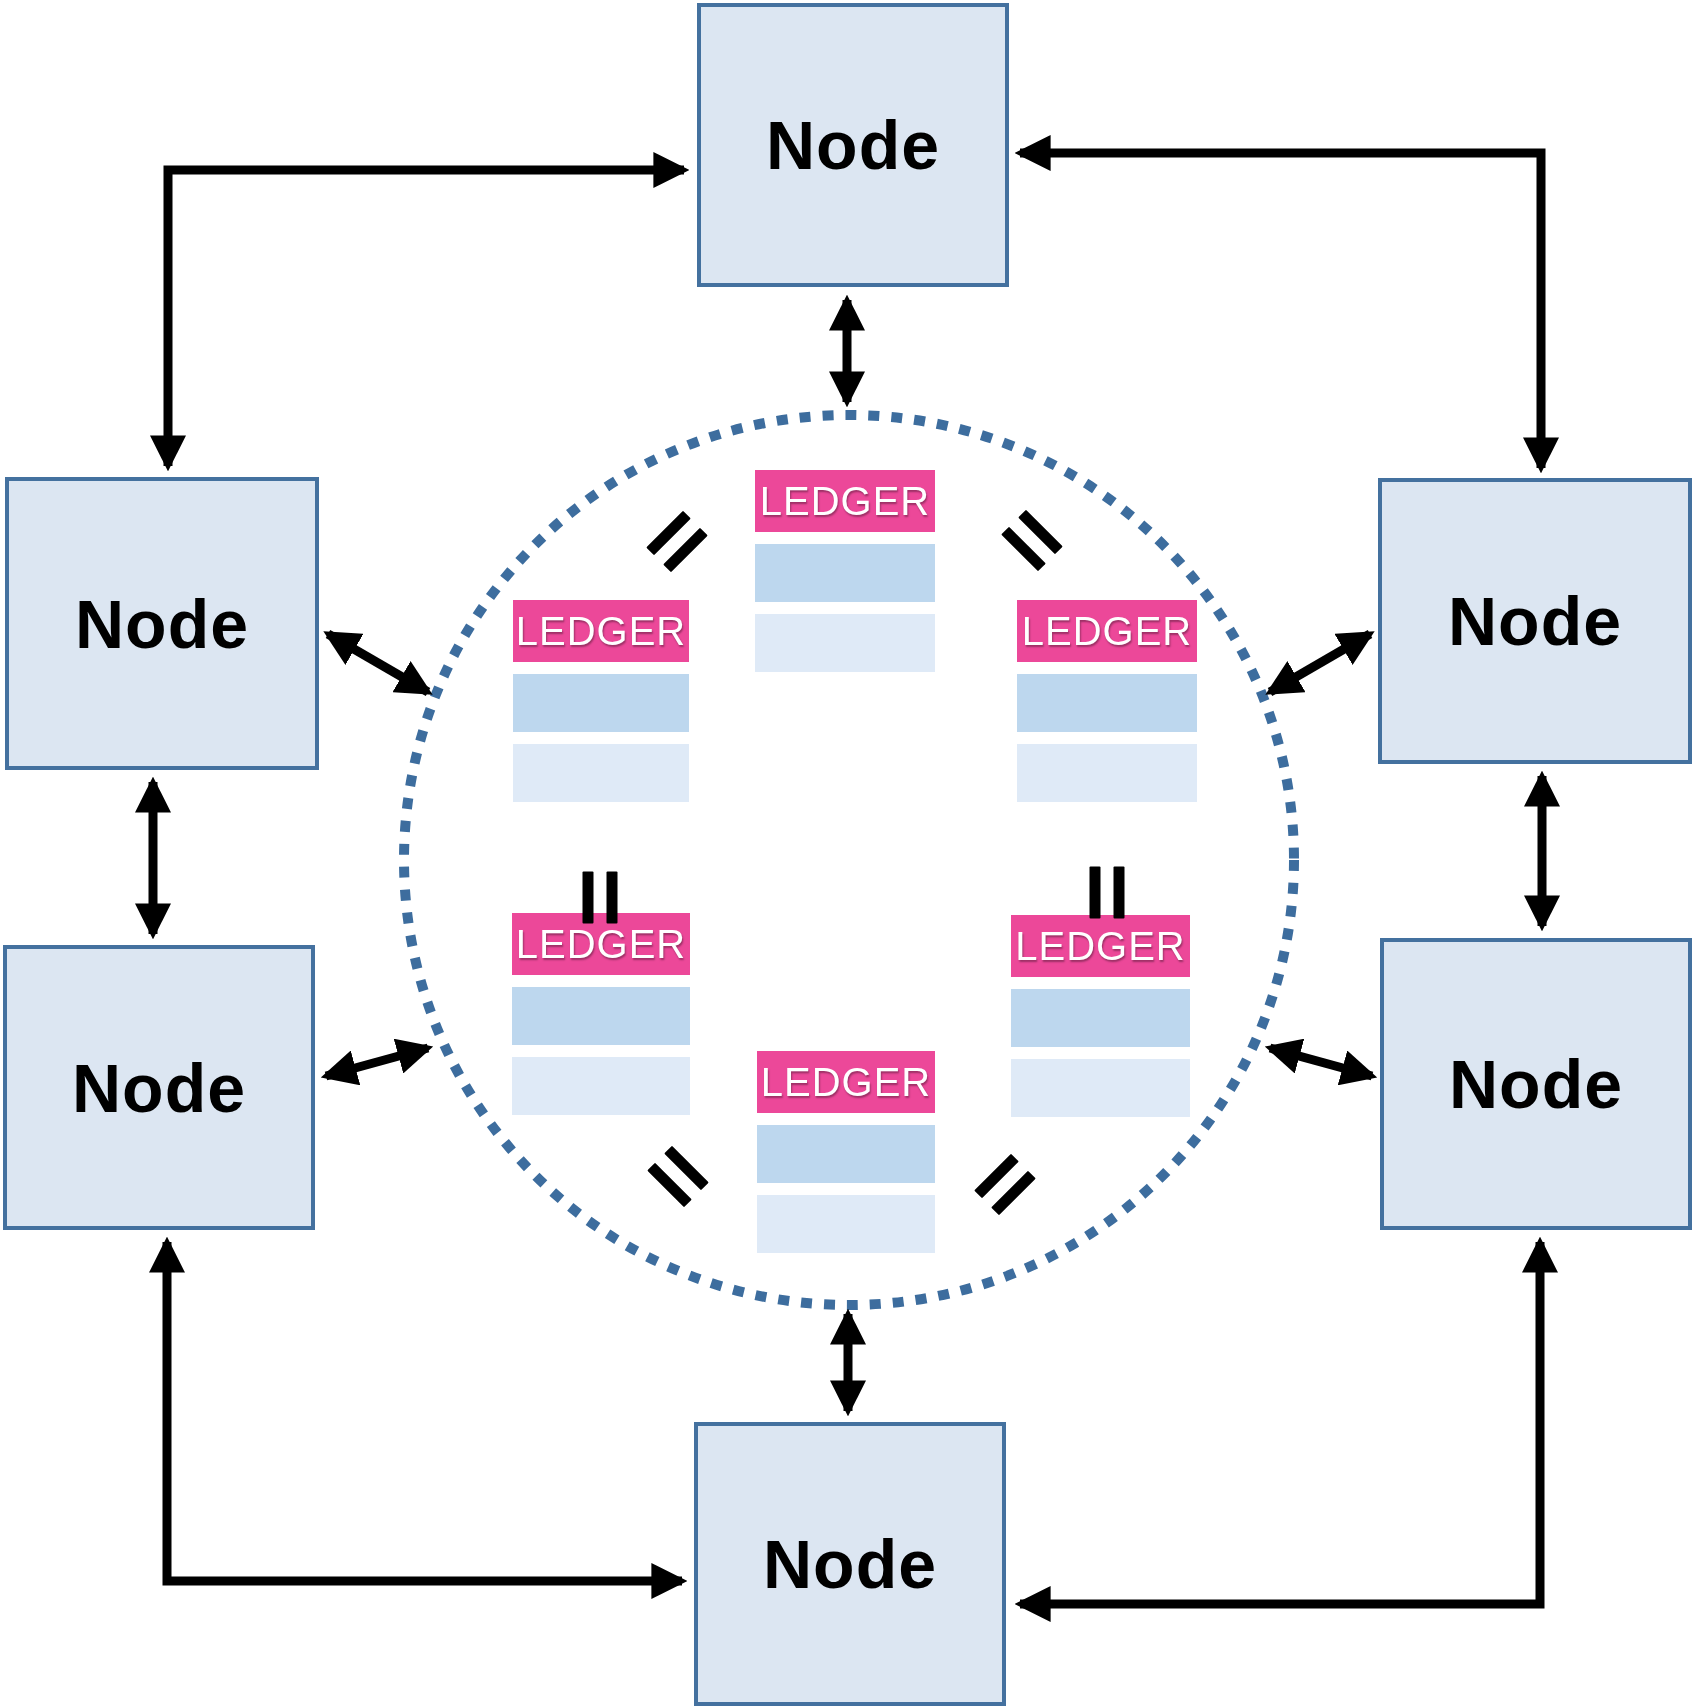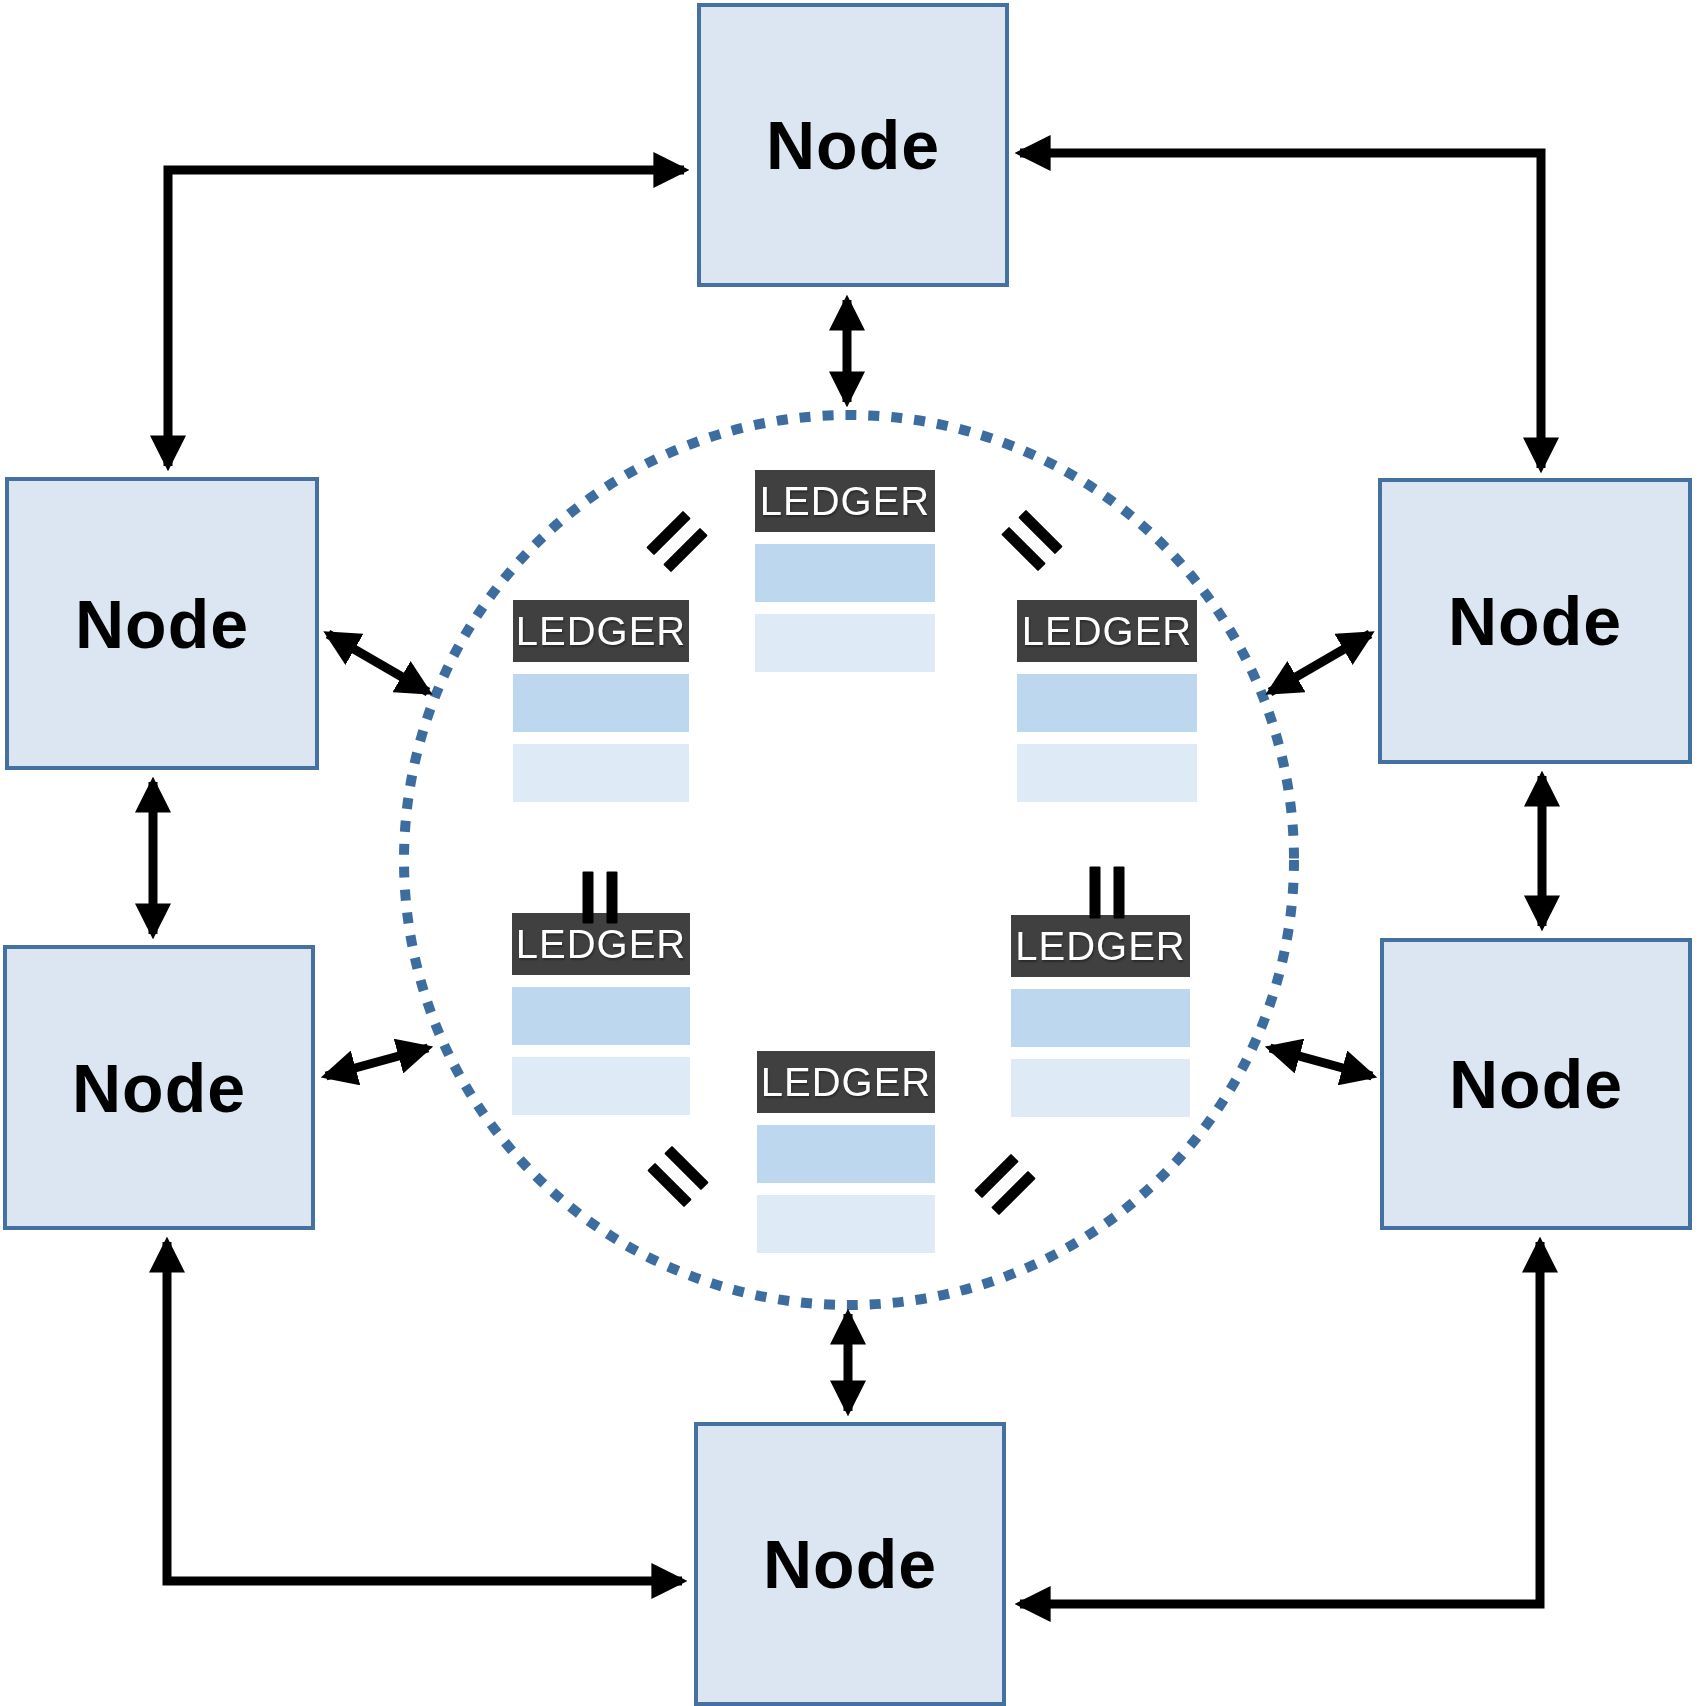--- a/index.html
+++ b/index.html
@@ -25,21 +25,21 @@
     font-weight:bold;
     color:#000000;
     letter-spacing:1px;
   }
 
   
   .ledger{position:absolute;}
   .ledger-header{
     box-sizing:border-box;
     height:62px;line-height:62px;
-    background:#404040;
+    background:#ec4899;
     color:#ffffff;
     font-size:40px;
     text-align:center;
     letter-spacing:1px;
     text-shadow:1px 2px 2px rgba(0,0,0,0.35);
     margin-bottom:12px;
   }
   .ledger-row{height:58px;margin-bottom:12px;}
   .ledger-row.r1{background:#bdd7ee;}
   .ledger-row.r2{background:#dfeaf7;}

